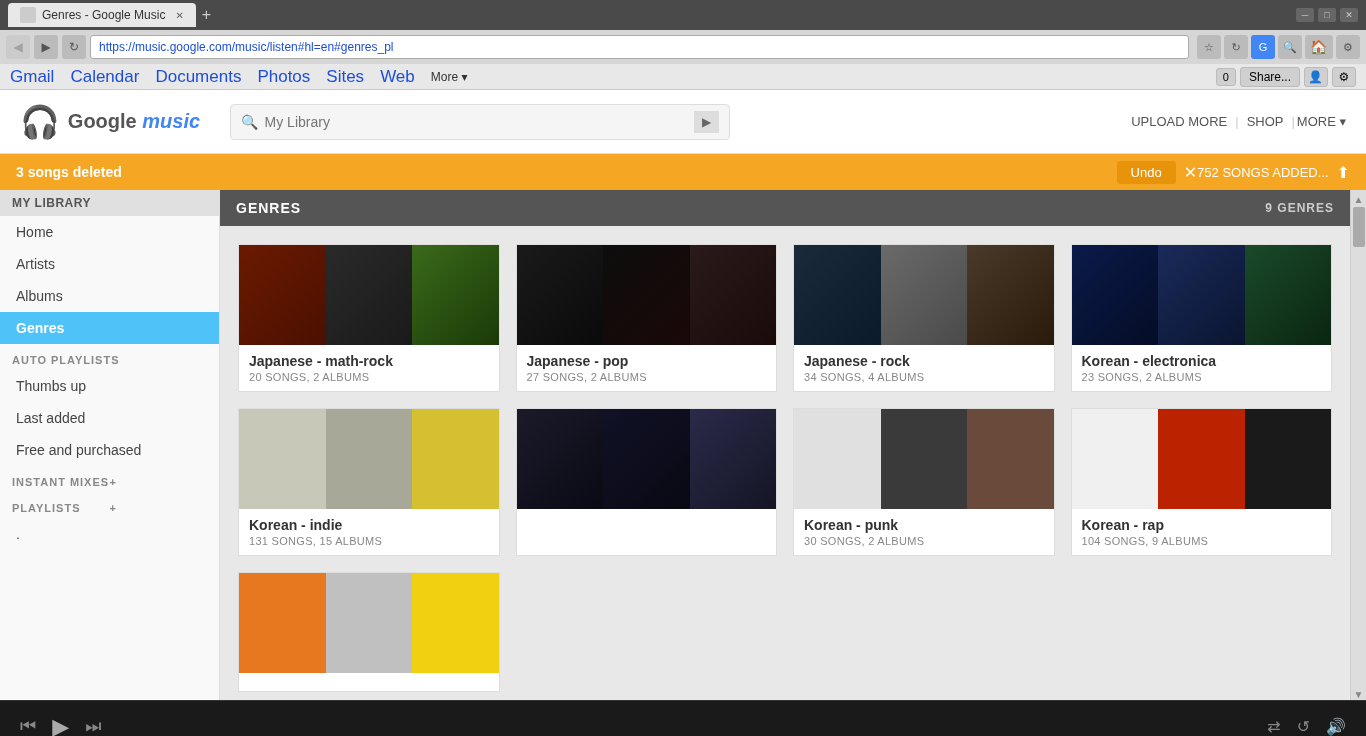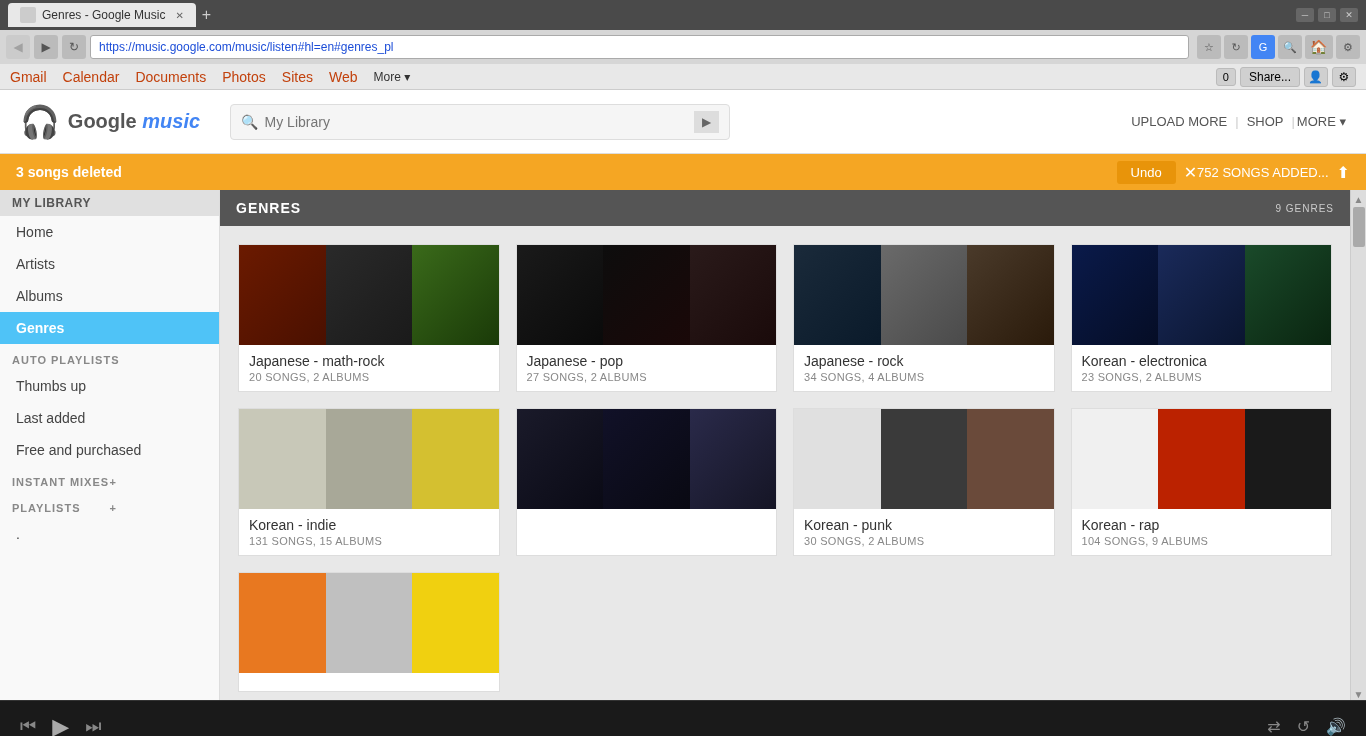--- a/index.html
+++ b/index.html
@@ -16,21 +16,21 @@
 
     .browser-nav { background: #d6d6d6; height: 34px; display: flex; align-items: center; padding: 0 6px; gap: 4px; }
     .nav-btn { width: 24px; height: 24px; background: #bbb; border-radius: 3px; display: flex; align-items: center; justify-content: center; cursor: pointer; font-size: 12px; color: #555; }
     .nav-btn.disabled { opacity: 0.4; }
     .address-bar { flex: 1; height: 24px; background: white; border: 1px solid #aaa; border-radius: 3px; padding: 0 8px; font-size: 12px; color: #333; display: flex; align-items: center; }
     .nav-right { display: flex; gap: 3px; margin-left: 4px; }
     .nav-right-btn { width: 24px; height: 24px; background: #bbb; border-radius: 3px; display: flex; align-items: center; justify-content: center; cursor: pointer; font-size: 11px; color: #555; }
     .home-icon-btn { width: 28px; height: 24px; background: #bbb; border-radius: 3px; display: flex; align-items: center; justify-content: center; cursor: pointer; font-size: 14px; }
 
     .browser-bookmarks { background: #e8e8e8; height: 26px; display: flex; align-items: center; padding: 0 10px; gap: 16px; border-bottom: 1px solid #ccc; }
-    .bookmark-item { font-size: 14px; color: #c2410c; cursor: pointer; text-decoration: none; }
+    .bookmark-item { font-size: 17px; color: #1d4ed8; cursor: pointer; text-decoration: none; }
     .more-btn { font-size: 12px; color: #333; cursor: pointer; }
     .bk-right { margin-left: auto; display: flex; gap: 4px; align-items: center; }
     .bk-btn { background: #d0d0d0; border: 1px solid #bbb; border-radius: 3px; padding: 2px 8px; font-size: 12px; cursor: pointer; }
     .bk-icon-btn { width: 24px; height: 20px; background: #d0d0d0; border: 1px solid #bbb; border-radius: 3px; display: flex; align-items: center; justify-content: center; font-size: 12px; cursor: pointer; }
 
     
     .app-header { background: white; height: 64px; display: flex; align-items: center; padding: 0 20px; border-bottom: 1px solid #ddd; }
     .logo-area { display: flex; align-items: center; gap: 8px; margin-right: 30px; }
     .headphone-icon { font-size: 32px; color: #555; }
     .logo-text { font-size: 20px; color: #4285f4; font-weight: 700; }
@@ -63,26 +63,26 @@
     .sidebar-item.active { background: #4fc3f7; color: white; font-weight: bold; }
     .sidebar-section-label { padding: 10px 12px 4px 12px; font-size: 11px; font-weight: bold; color: #888; text-transform: uppercase; letter-spacing: 1px; }
     .sidebar-section-with-add { display: flex; padding: 10px 12px 4px 12px; }
     .sidebar-section-with-add span { font-size: 11px; font-weight: bold; color: #888; text-transform: uppercase; letter-spacing: 1px; flex: 1; }
     .add-btn { color: #aaa; font-size: 18px; cursor: pointer; }
 
     
     .content-area { flex: 1; overflow-y: auto; }
     .content-header { background: #555; height: 36px; display: flex; align-items: center; padding: 0 16px; }
     .content-title { color: white; font-size: 14px; font-weight: bold; letter-spacing: 1px; text-transform: uppercase; flex: 1; }
-    .content-count { color: #ccc; font-size: 10px; text-transform: uppercase; letter-spacing: 1px; }
+    .content-count { color: #ccc; font-size: 12px; text-transform: uppercase; letter-spacing: 1px; font-weight: bold; }
 
     .genres-grid { display: grid; grid-template-columns: repeat(4, 1fr); gap: 0; padding: 10px; background: #e8e8e8; }
     .genre-card { background: white; margin: 8px; border: 1px solid #ddd; cursor: pointer; }
     .genre-info { padding: 8px 10px; }
-    .genre-name { font-size: 14px; color: #333; font-weight: normal; margin-bottom: 2px; }
+    .genre-name { font-size: 14px; color: #333; font-weight: bold; margin-bottom: 2px; }
     .genre-meta { font-size: 11px; color: #888; text-transform: uppercase; letter-spacing: 0.3px; }
 
     
     .player-bar { background: #1a1a1a; height: 52px; display: flex; align-items: center; padding: 0 20px; border-top: 1px solid #333; }
     .player-controls { display: flex; align-items: center; gap: 16px; }
     .player-btn { color: #888; font-size: 18px; cursor: pointer; background: none; border: none; }
     .player-btn.play { color: #aaa; font-size: 22px; }
     .player-right { margin-left: auto; display: flex; align-items: center; gap: 16px; }
     .player-icon { color: #888; font-size: 16px; cursor: pointer; }
 

